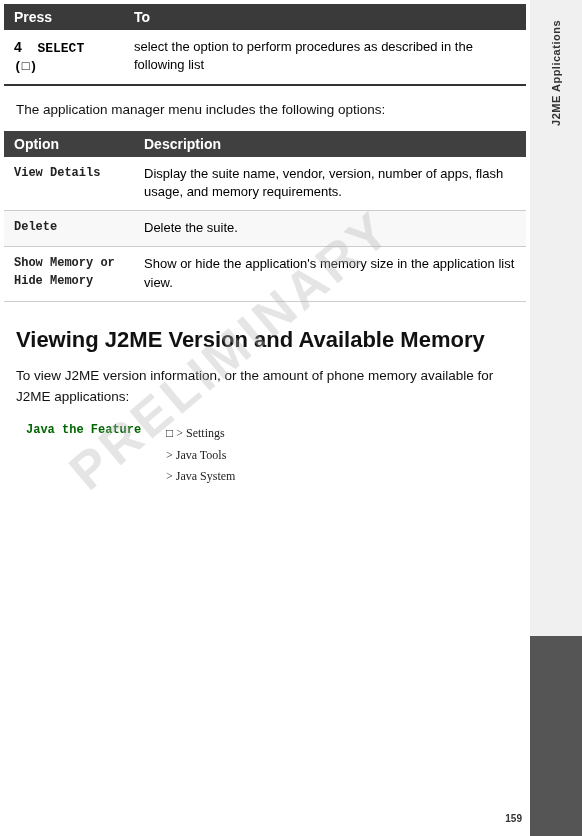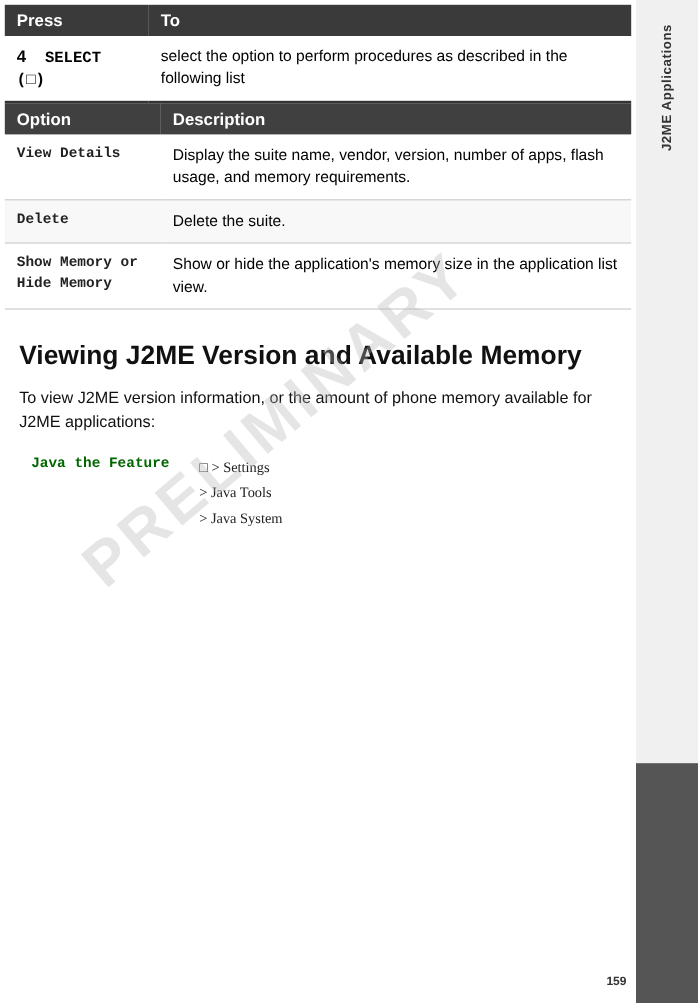--- a/index.html
+++ b/index.html
@@ -233,20 +233,21 @@
     <tbody>
       <tr>
         <td>
           <span class="row-number">4</span>&nbsp;&nbsp;<span class="mono">SELECT (□)</span>
         </td>
         <td>select the option to perform procedures as described in the following list</td>
       </tr>
     </tbody>
   </table>
 
+  <div class="intro-text">The application manager menu includes the following options:</div>
 
   <table class="options-table">
     <thead>
       <tr>
         <th>Option</th>
         <th>Description</th>
       </tr>
     </thead>
     <tbody>
       <tr>

